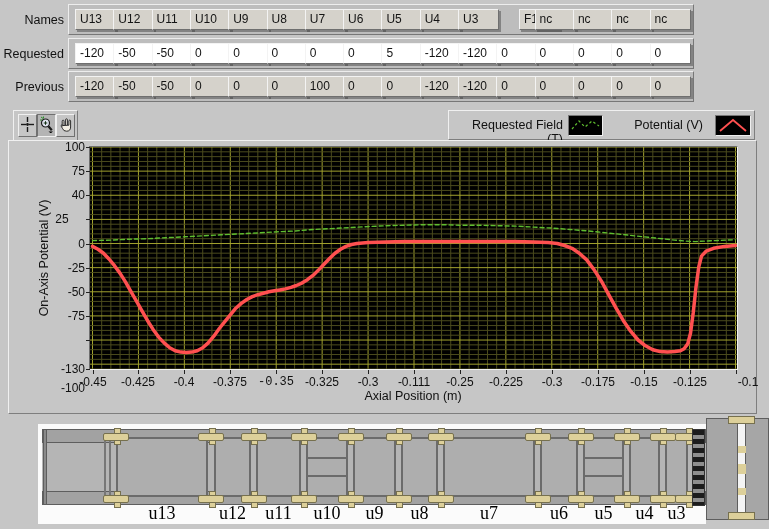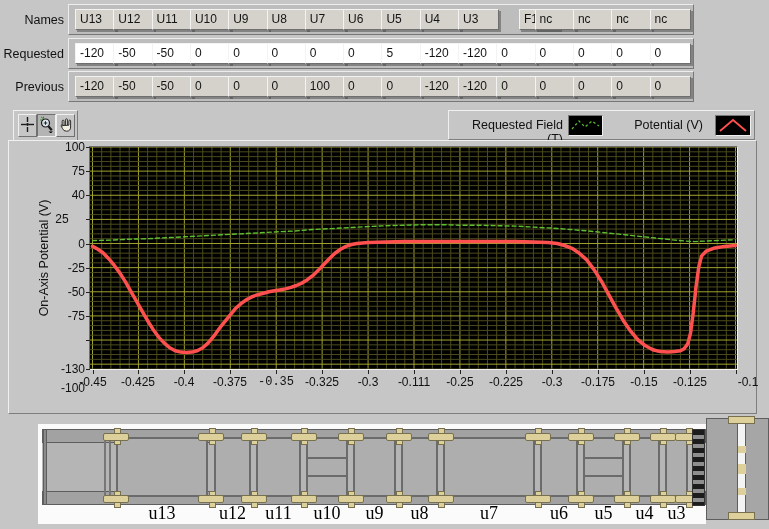--- a/index.html
+++ b/index.html
@@ -327,20 +327,21 @@
       <div class="ticklbl yticklbl" style="top: 285px;">-50</div>
       <div class="tickmark" style="left: 86px; top: 316px; width: 4px; height: 1px;"></div>
       <div class="ticklbl yticklbl" style="top: 309px;">-75</div>
       <div class="tickmark" style="left: 86px; top: 340px; width: 4px; height: 1px;"></div>
       <div class="ticklbl yticklbl" style="top: 333px; margin-top: 48px;">-100</div>
       <div class="tickmark" style="left: 86px; top: 369px; width: 4px; height: 1px;"></div>
       <div class="ticklbl yticklbl" style="top: 362px;">-130</div>
     </div>
 
   <div class="axis-title" style="left:-36px;top:251px;width:160px;transform:rotate(-90deg);">On-Axis Potential (V)</div>
+  <div class="axis-title" style="left:313px;top:389px;width:200px;">Axial Position (m)</div>
 
   <div id="diagram">
       <div class="abs" style="left: 38px; top: 424px; width: 668px; height: 100px; background: rgb(251, 251, 251);"></div>
       <div class="abs" style="left: 42px; top: 443px; width: 664px; height: 48px; background: rgb(181, 181, 181);"></div>
       <div class="abs" style="left: 42px; top: 429px; width: 664px; height: 14px; background: rgb(162, 162, 162); border: 1px solid rgb(94, 94, 94); box-sizing: border-box;"></div>
       <div class="abs" style="left: 42px; top: 491px; width: 664px; height: 14px; background: rgb(162, 162, 162); border: 1px solid rgb(94, 94, 94); box-sizing: border-box;"></div>
       <div class="abs" style="left: 43px; top: 429px; width: 4px; height: 76px; background: rgb(138, 138, 138); border: 1px solid rgb(94, 94, 94); box-sizing: border-box;"></div>
       <div class="abs" style="left: 104px; top: 433px; width: 2px; height: 68px; background: rgb(119, 119, 119);"></div>
       <div class="abs" style="left: 109px; top: 433px; width: 2px; height: 68px; background: rgb(119, 119, 119);"></div>
       <div class="abs" style="left: 116px; top: 437px; width: 92px; height: 60px; background: rgb(174, 174, 174); border: 2px solid rgb(107, 107, 107); box-sizing: border-box;"></div>

